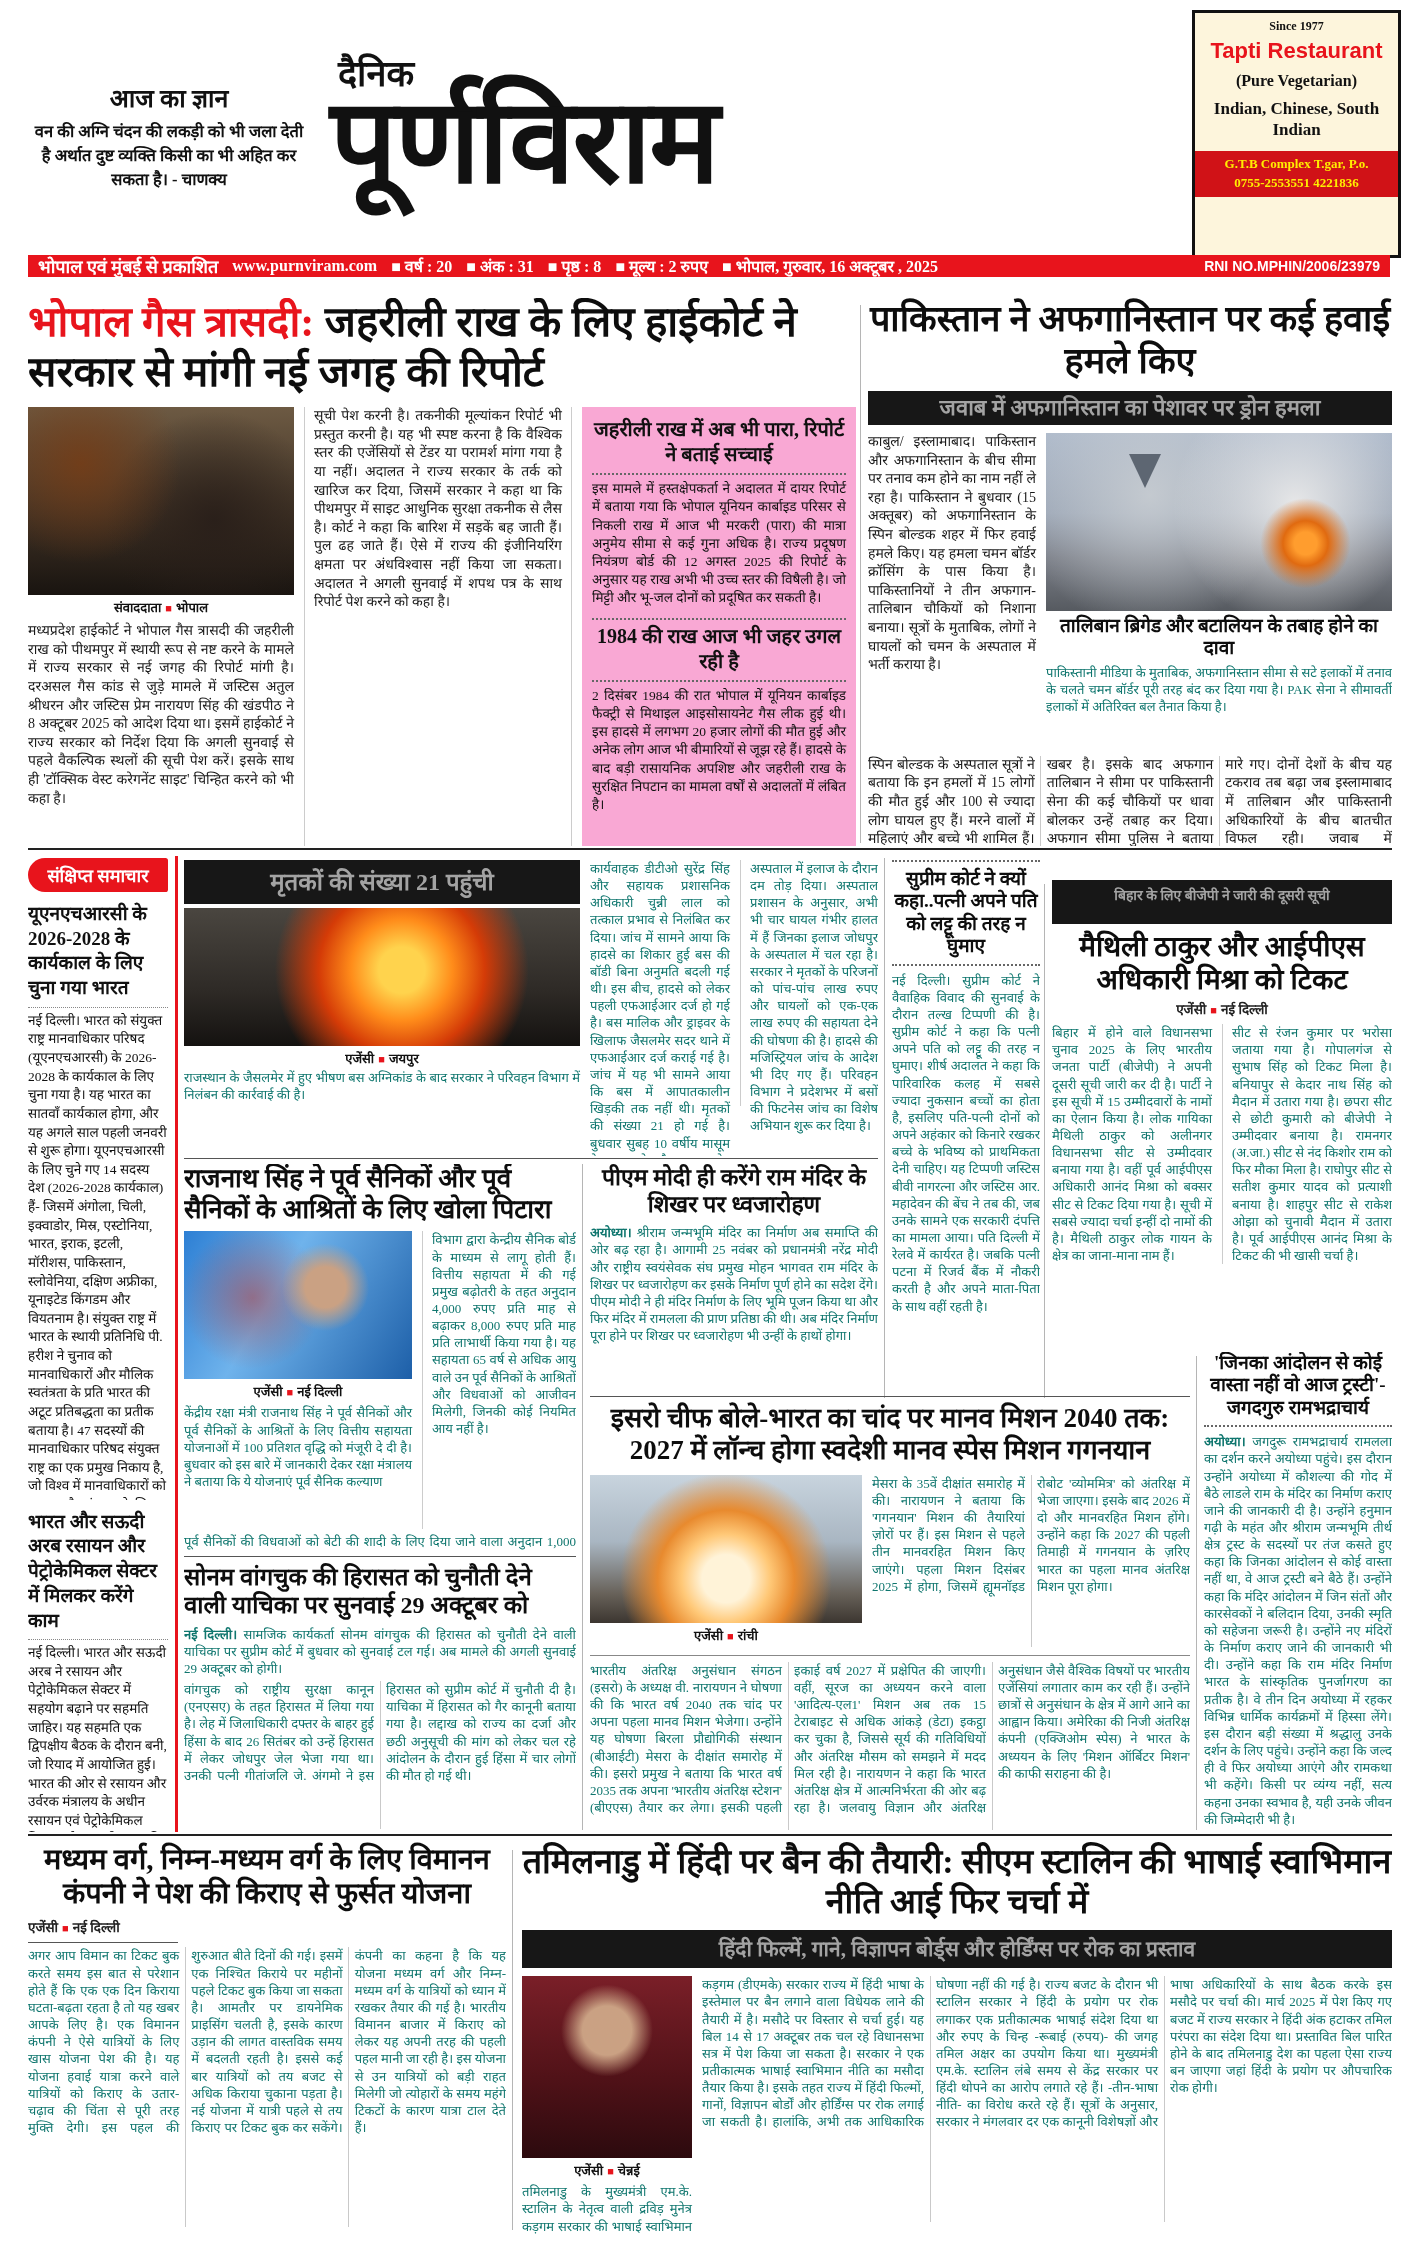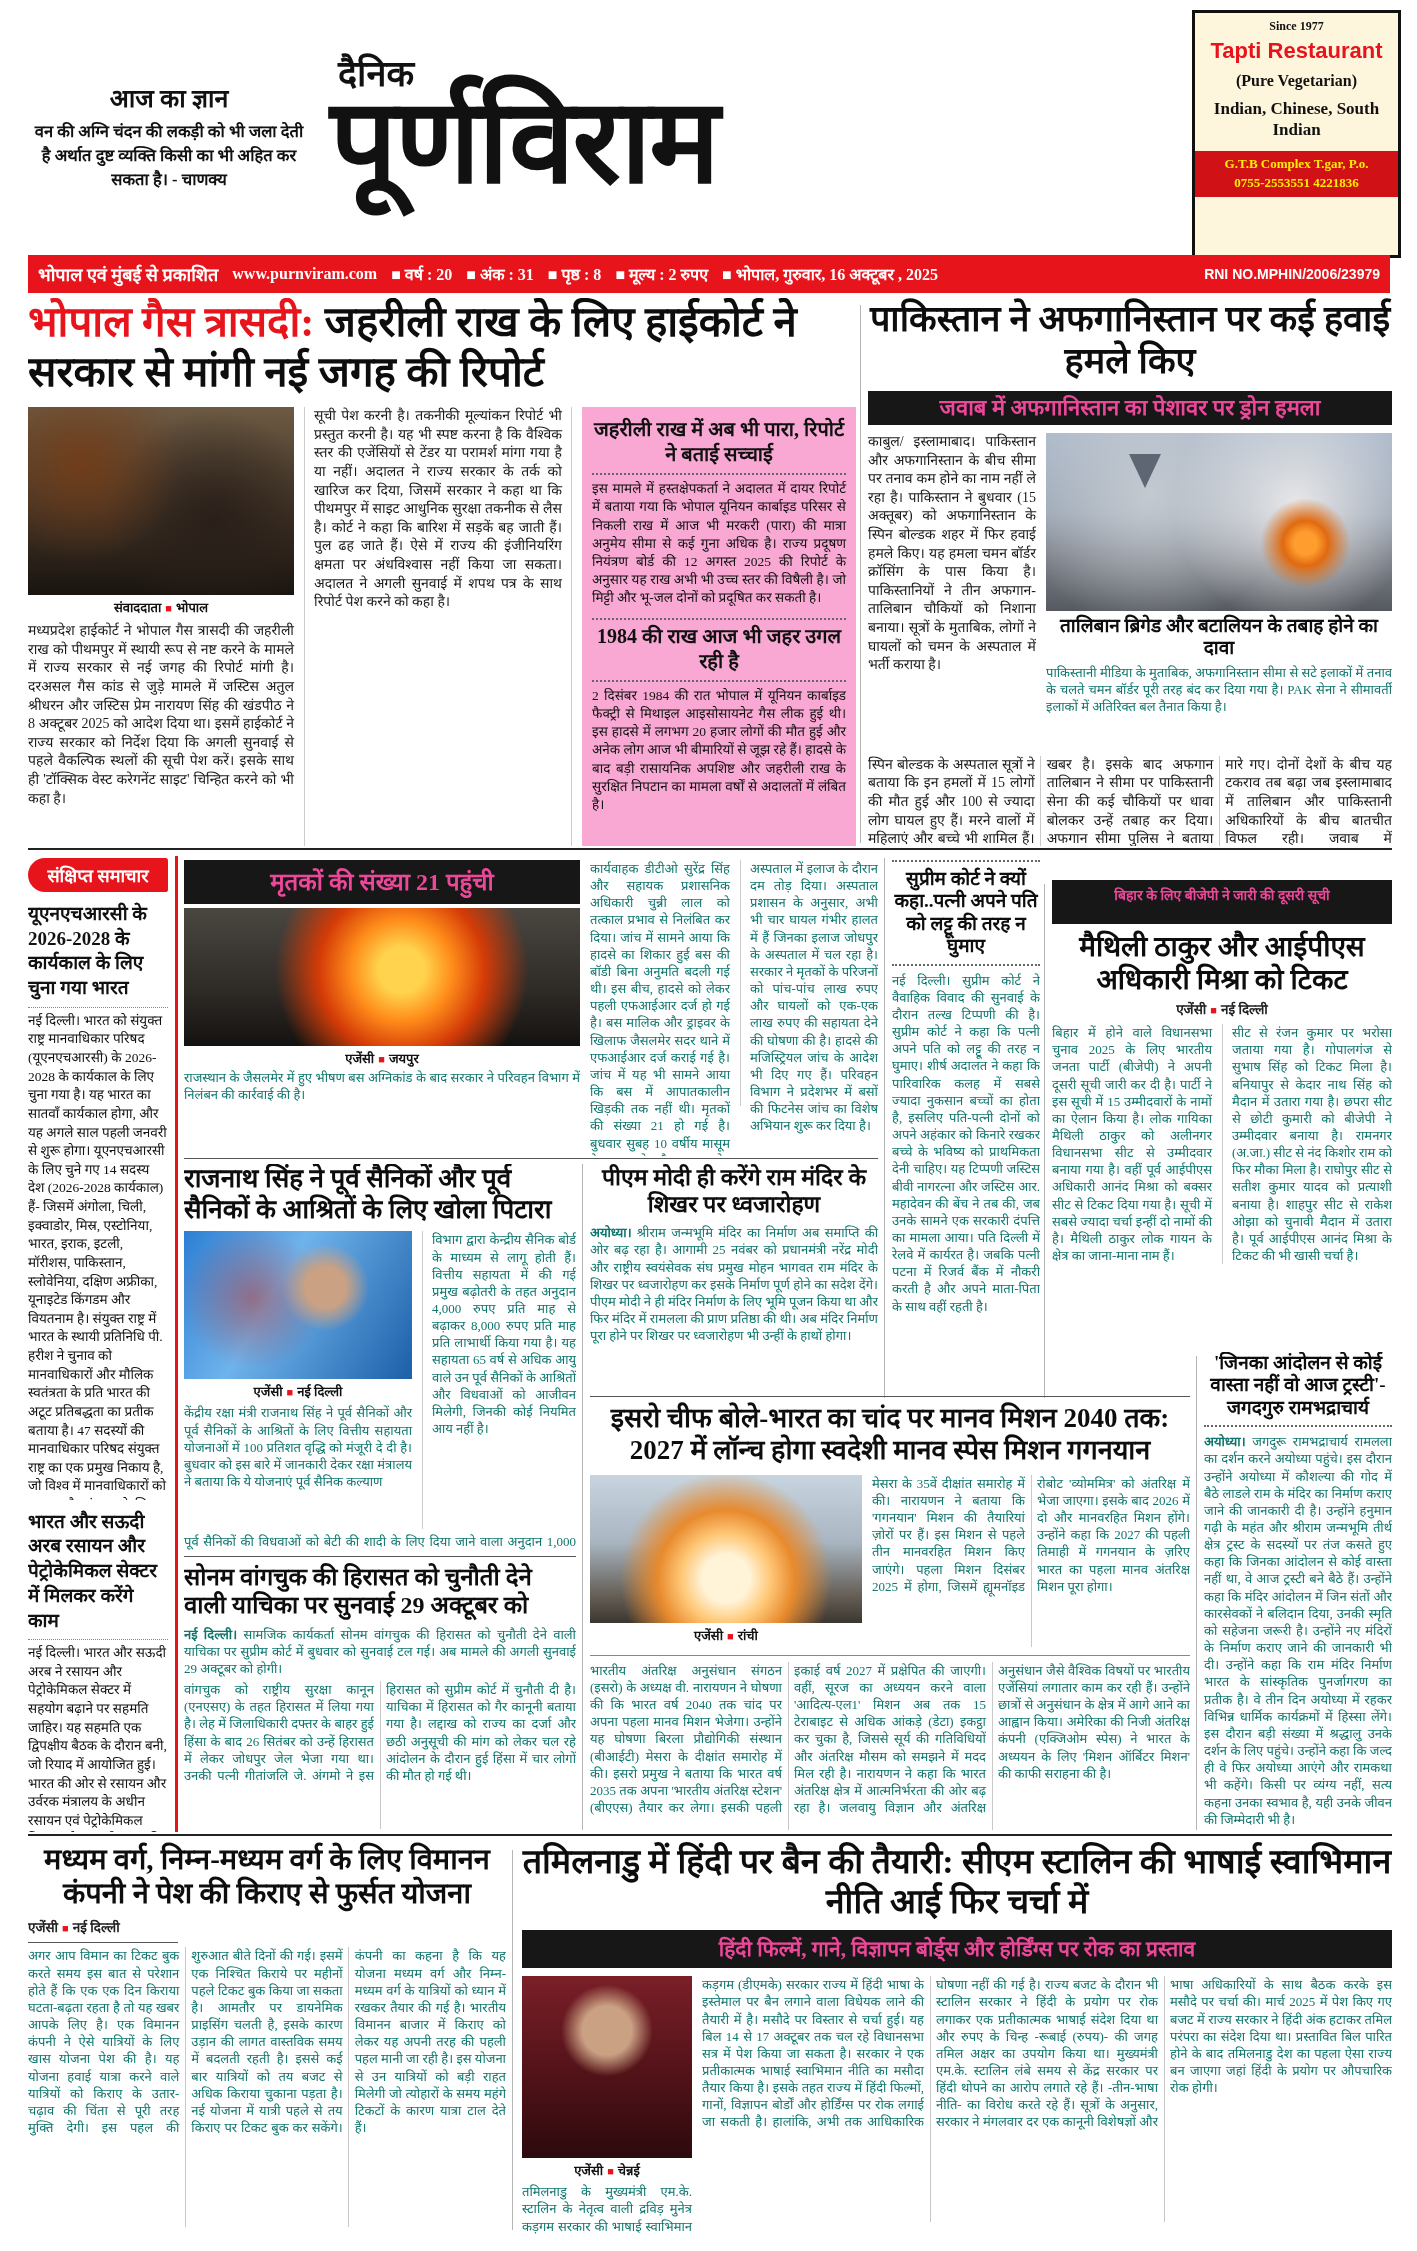--- a/index.html
+++ b/index.html
@@ -18,28 +18,28 @@
   .logo{position:absolute;left:330px;top:84px;width:850px;font-size:118px;font-weight:900;
         letter-spacing:-2px;line-height:1.0;white-space:nowrap;}
   .adbox{position:absolute;left:1192px;top:10px;width:203px;height:242px;border:3px solid #111;
          background:#fdf5dc;text-align:center;overflow:hidden;}
   .adbox .since{font-size:12px;font-weight:bold;margin-top:6px;}
   .adbox .name{font-size:22px;font-weight:bold;color:#e8141c;margin-top:4px;font-family:"Liberation Sans",sans-serif;}
   .adbox .veg{font-size:16px;font-weight:bold;margin-top:8px;}
   .adbox .cui{font-size:17px;font-weight:bold;margin-top:8px;line-height:1.25;}
   .adbox .addr{background:#d01217;color:#ffee00;font-size:13px;font-weight:bold;margin-top:10px;padding:3px 2px 4px;line-height:1.5;}
   
-  .infobar{position:absolute;left:28px;top:255px;width:1362px;height:38px;background:#e8141c;color:#fff;
+  .infobar{position:absolute;left:28px;top:255px;width:1362px;height:22px;background:#e8141c;color:#fff;
            display:flex;align-items:center;font-weight:bold;font-size:16px;gap:14px;padding:0 10px;box-sizing:border-box;}
   .infobar .pub{font-size:18px;}
   .infobar .rni{margin-left:auto;font-size:14px;font-family:"Liberation Sans",sans-serif;}
   
   .hl{font-weight:800;line-height:1.18;color:#0d0d0d;}
   .hl .red{color:#e8141c;}
-  .banner{background:#171717;color:#ec4899;font-weight:bold;text-align:center;}
+  .banner{background:#171717;color:#a3a3a3;font-weight:bold;text-align:center;}
   .byline{font-size:13.5px;font-weight:bold;text-align:center;color:#222;}
   .redsq{color:#e8141c;font-size:11px;padding:0 4px;}
   .body-txt{font-size:14px;line-height:1.33;color:#191919;text-align:justify;}
   .small-txt{font-size:13px;line-height:1.32;color:#0f766e;text-align:justify;}
   .lead-word{font-weight:bold;}
   .dotted{border-bottom:2px dotted #666;}
   .dotted-top{border-top:2px dotted #666;}
   .cols2{column-count:2;column-gap:12px;column-rule:1px solid #c9c9c9;}
   .cols3{column-count:3;column-gap:12px;column-rule:1px solid #c9c9c9;}
   

